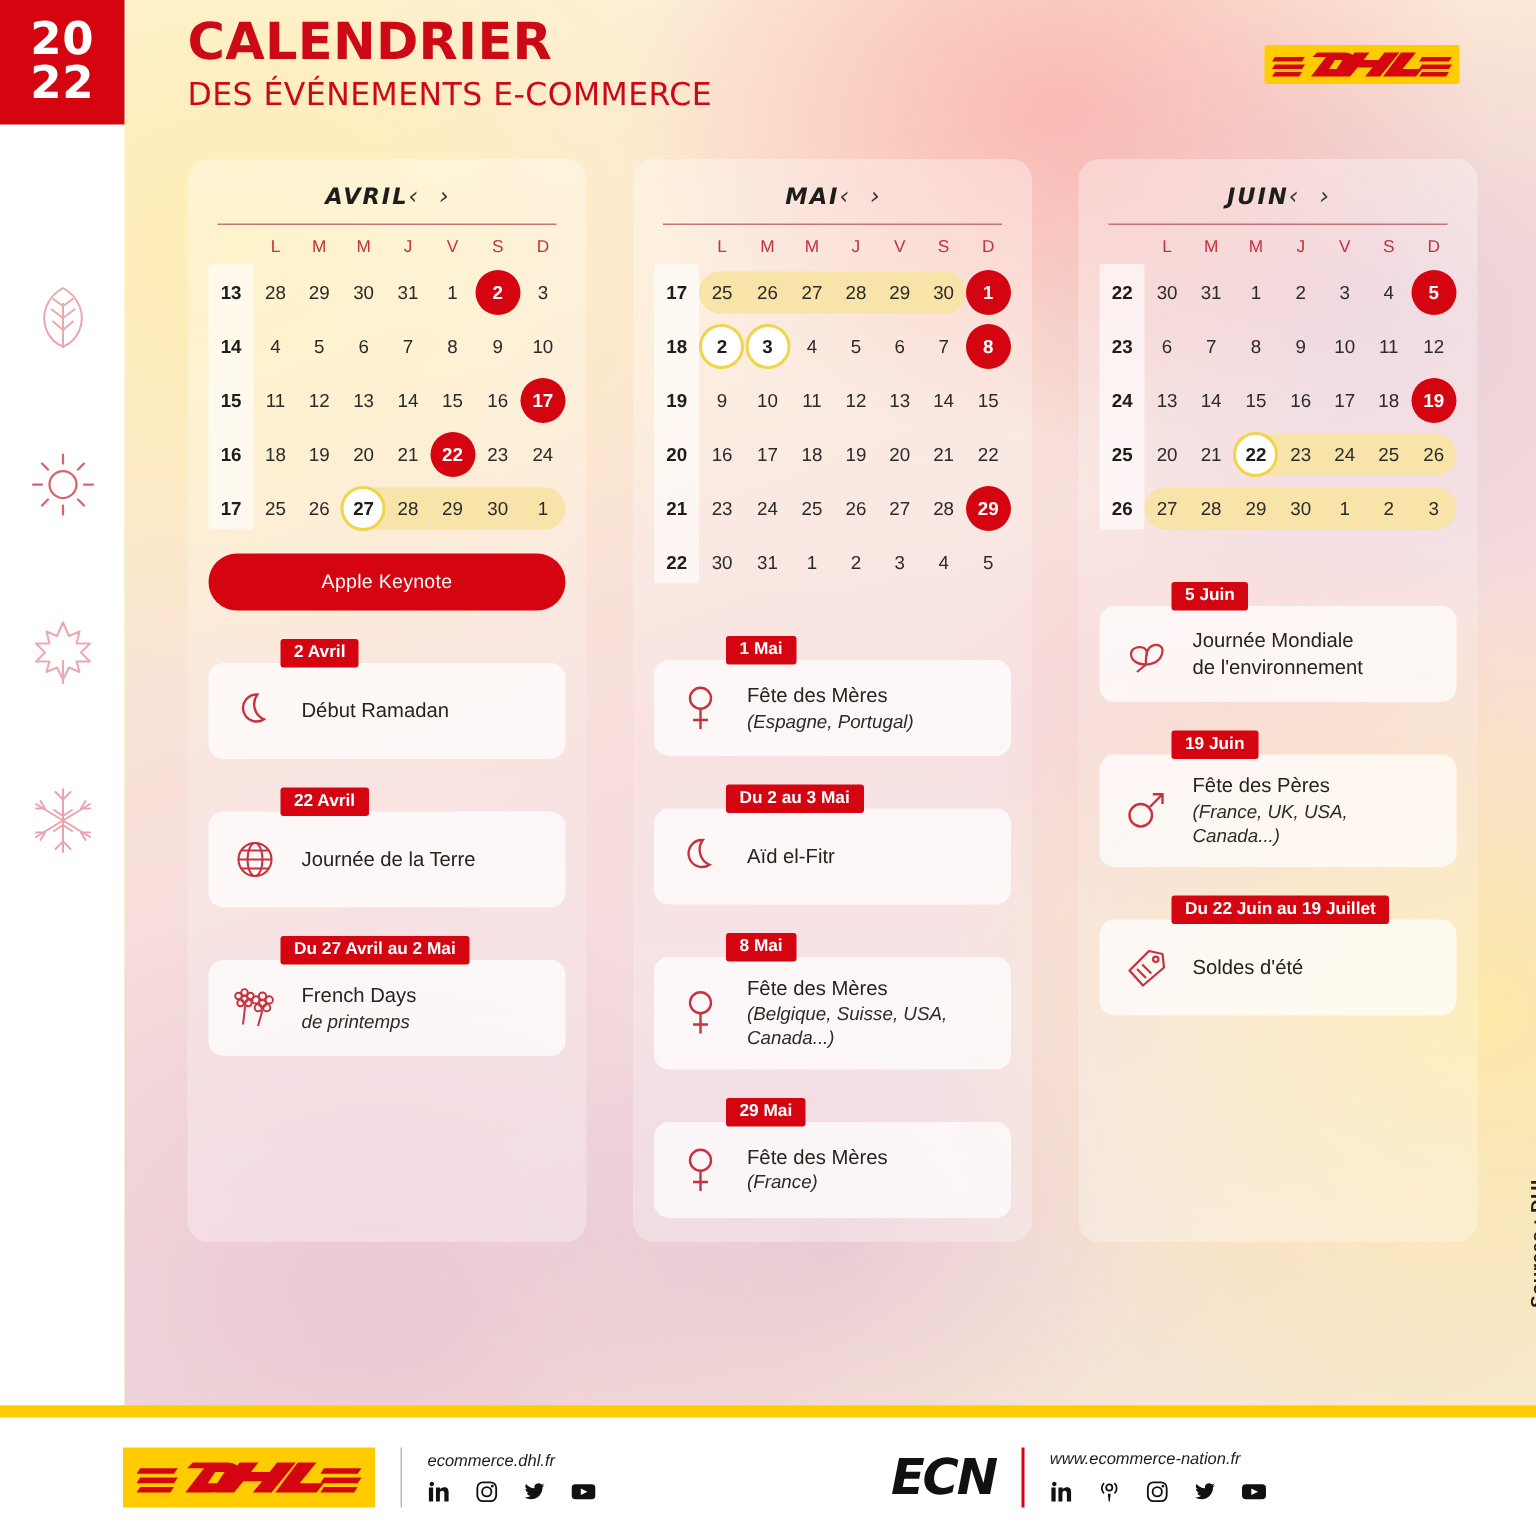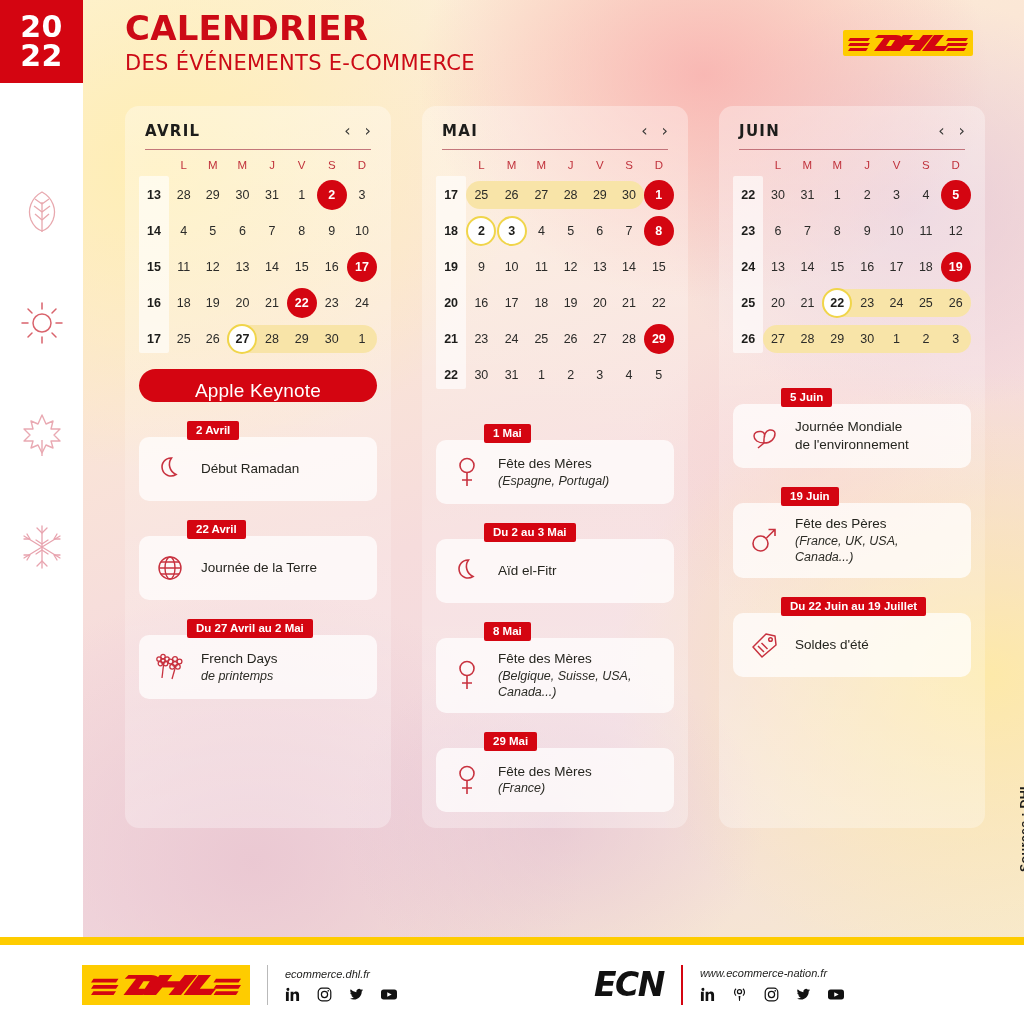--- a/index.html
+++ b/index.html
@@ -91,22 +91,23 @@
   }
   .month-col {
     width: 266px;
     border-radius: 14px;
     padding: 0 0 16px 0;
     background: linear-gradient(180deg, rgba(255,255,255,.34) 0%, rgba(255,255,255,.16) 55%, rgba(255,255,255,.30) 100%);
   }
 
   
   .cal-head {
-    display:flex; align-items:center; justify-content:space-between;
+    display:flex; align-items:center; justify-content:center;
     padding: 16px 20px 0 20px;
+    font-style: italic;
   }
   .cal-month-name {
     font-family:"DejaVu Sans", sans-serif;
     font-size:15px; font-weight:700; letter-spacing:1.3px; color:#1d1d1b;
   }
   .cal-nav { display:flex; gap:14px; align-items:center; }
   .cal-nav .chev {
     color:#3a3a38; font-size:16px; line-height:1; cursor:pointer;
     font-family:"DejaVu Sans", sans-serif;
   }
@@ -155,21 +156,21 @@
   }
   td.band.band-start::before { border-top-left-radius:14px; border-bottom-left-radius:14px; }
   td.band.band-end::before { border-top-right-radius:14px; border-bottom-right-radius:14px; }
   td.band span.num { position:relative; z-index:2; }
 
   
   .events { padding: 12px 14px 0 14px; }
   .keynote-btn {
     display:block; width:100%; text-align:center;
     background:#d40511; color:#fff; border:none; border-radius:22px;
-    font-size:19px; padding:11px 0 0 0; cursor:pointer;
+    font-size:13px; padding:11px 0 12px 0; cursor:pointer;
     font-family:"Liberation Sans", sans-serif; letter-spacing:.2px;
     margin-bottom: 6px;
   }
   .ev-block { margin-top: 18px; }
   .ev-date {
     display:inline-block; background:#d40511; color:#fff;
     font-size:11.5px; font-weight:700; padding:3px 9px 4px 9px;
     border-radius:2px; margin-left:48px; position:relative; z-index:3;
     font-family:"Liberation Sans", sans-serif;
   }

